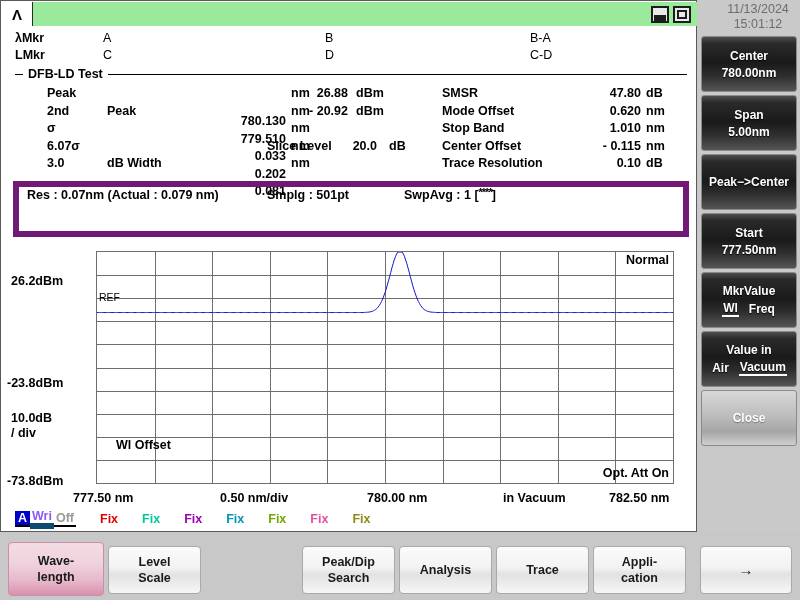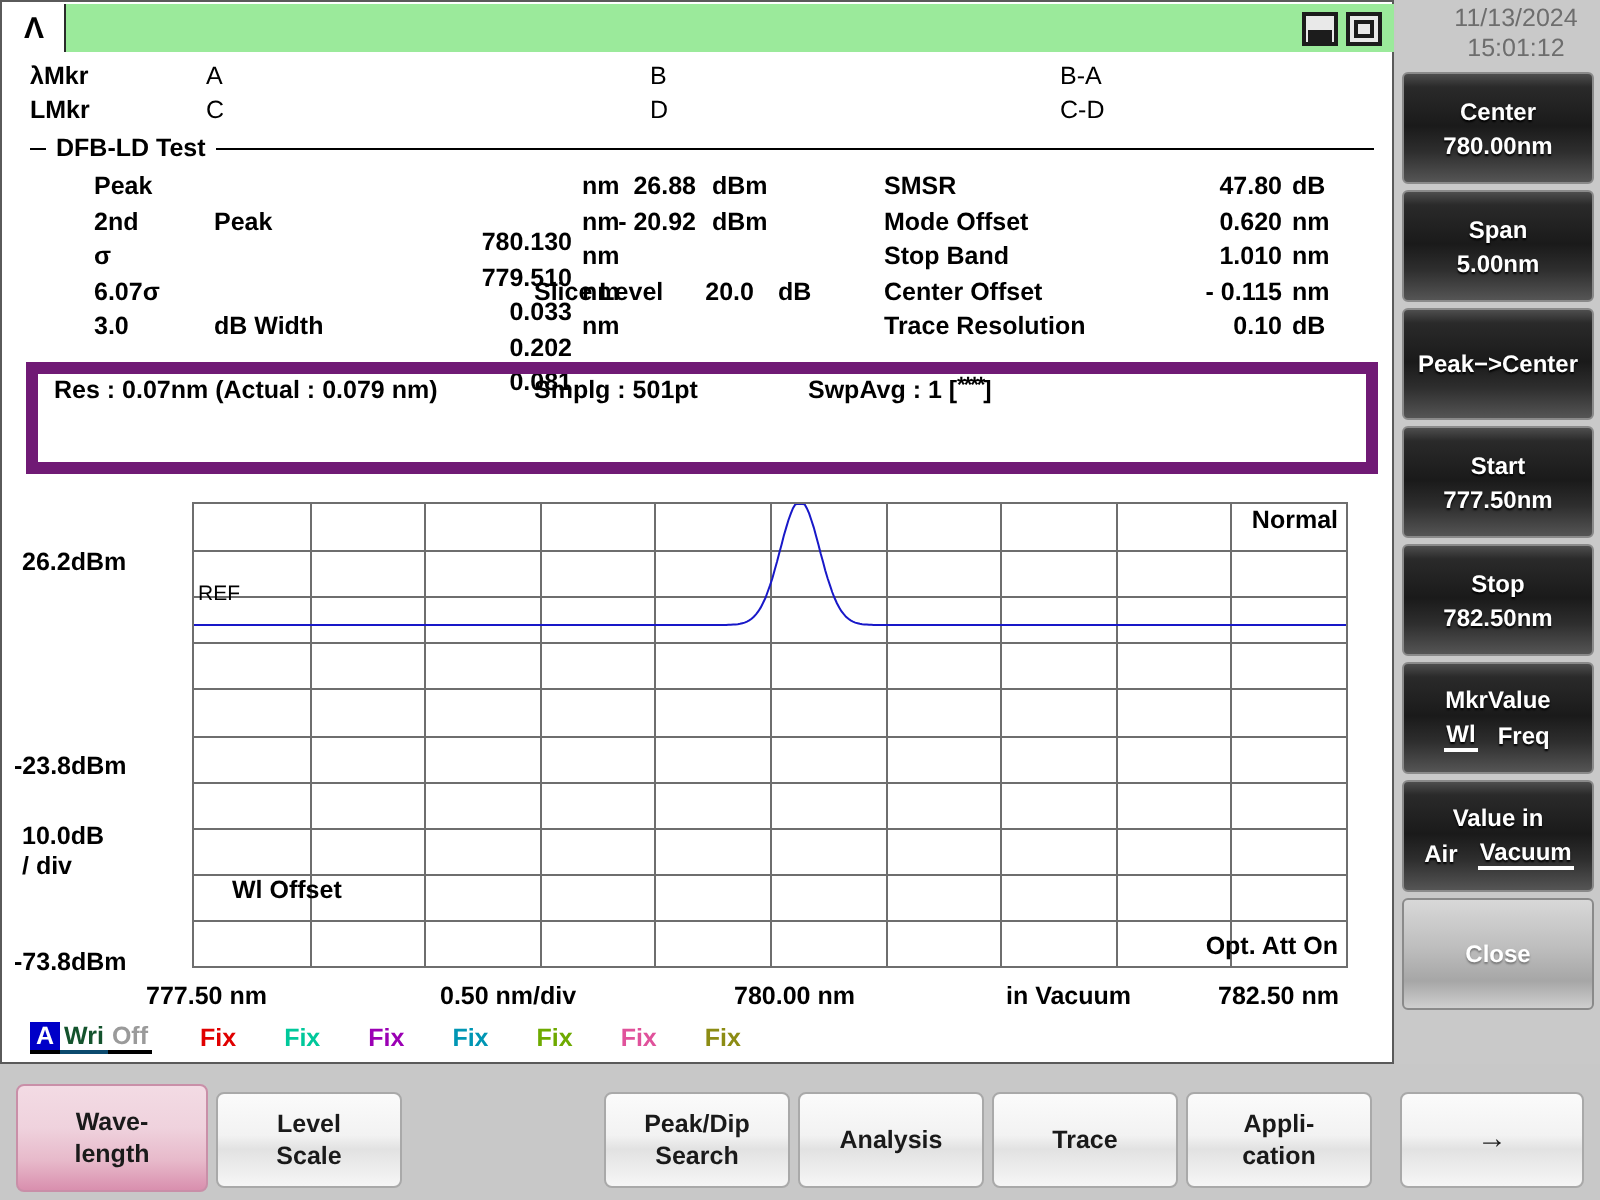--- a/index.html
+++ b/index.html
@@ -139,21 +139,21 @@
 
   
   .tstat {
     position: absolute; left: 14px; top: 509px; height: 18px;
     display: flex; align-items: center; font-size: 12.5px; font-weight: bold;
   }
   .ts-a {
     background: #0000c8; color: #ffffff; padding: 0 3px;
     border-bottom: 2px solid #000;
   }
-  .ts-wri { color: #14532d; border-bottom: 2px solid #0c4a6e; padding: 0 2px; }
+  .ts-wri { color: #8b5cf6; border-bottom: 6px solid #0c4a6e; padding: 0 2px; }
   .ts-off { color: #9a9a9a; border-bottom: 2px solid #000; padding: 0 2px 0 2px; }
   .ts-fix { width: 74px; text-align: center; margin-left: 24px; }
 
   
   .rpanel {
     position: absolute; left: 698px; top: 0; width: 120px; height: 532px;
     background: #c9c9c9;
   }
   .clock {
     height: 34px; text-align: center; color: #6d6d6d;
@@ -366,24 +366,20 @@
           <div class="sub">5.00nm</div>
         </div>
         <div class="skey">
           <div>Peak−&gt;Center</div>
         </div>
         <div class="skey">
           <div>Start</div>
           <div class="sub">777.50nm</div>
         </div>
         <div class="skey">
-          <div>Stop</div>
-          <div class="sub">782.50nm</div>
-        </div>
-        <div class="skey">
           <div>MkrValue</div>
           <div class="toggle">
             <span class="sel">Wl</span>
             <span>Freq</span>
           </div>
         </div>
         <div class="skey">
           <div>Value in</div>
           <div class="toggle">
             <span>Air</span>

